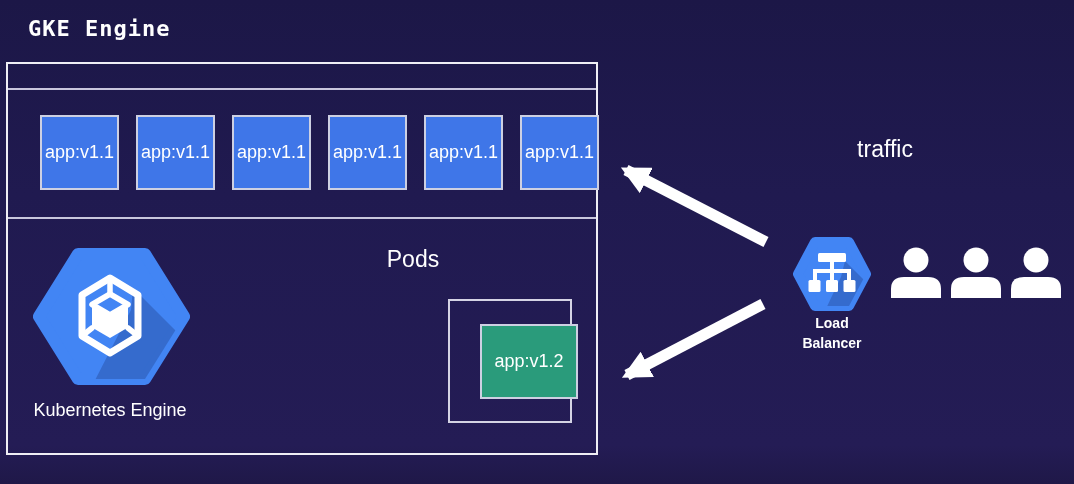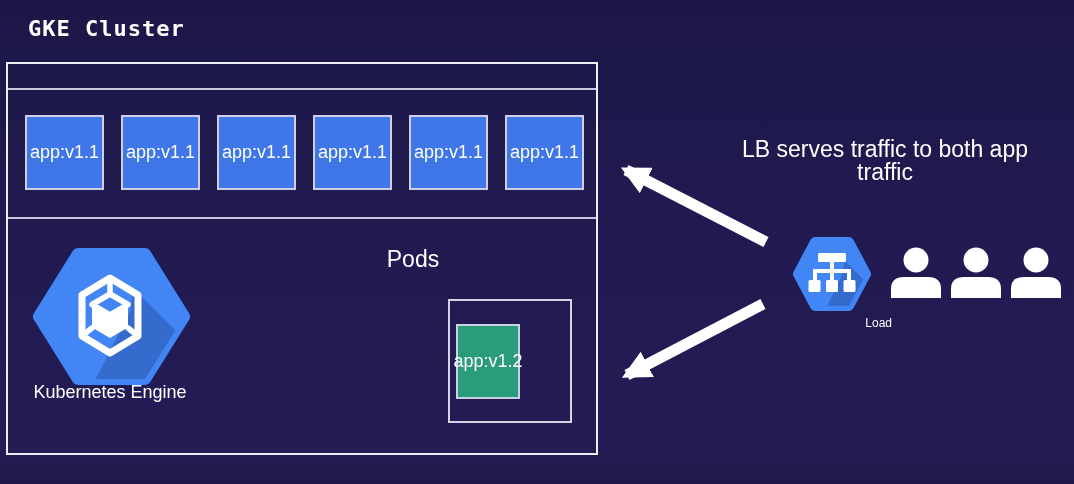--- a/index.html
+++ b/index.html
@@ -25,72 +25,72 @@
   
   .cluster{
     position:absolute; left:6px; top:62px; width:592px; height:393px;
     border:2px solid #efeef5; box-sizing:border-box;
   }
   .cluster-head{
     position:absolute; left:0; top:0; right:0; height:24px;
     border-bottom:2px solid #c9c7dd;
   }
   .pods-row{
-    position:absolute; left:9px; top:51px; display:flex; gap:17px;padding-left:8px;
+    position:absolute; left:24px; top:51px; display:flex; gap:17px;padding-left:8px;
   }
   .pod{
     width:79px; height:75px; box-sizing:border-box;
     background:var(--pod-v1-blue); border:2px solid var(--border-light);
     display:flex; align-items:center; justify-content:center;
     font-size:18px; color:var(--text);
   }
   .cluster-div2{
     position:absolute; left:0; right:0; top:153px; height:0;
     border-top:2px solid #c9c7dd;
   }
   .pods-label{
     position:absolute; left:345px; top:182px; width:120px;
     text-align:center; font-size:23px;
   }
   .gke-hex-wrap{ position:absolute; left:25px; top:184px; width:157px; height:137px; }
   .engine-label{
-    position:absolute; left:21px; top:318px; width:162px;
+    position:absolute; left:21px; top:336px; width:162px;
     text-align:center; font-size:18px;
   }
   .v2-outer{
     position:absolute; left:440px; top:235px; width:124px; height:124px;
     border:2px solid #d5d4e4; box-sizing:border-box;
   }
   .pod-v2{
-    position:absolute; left:6px; top:23px; width:64px; height:75px; box-sizing:border-box;
+    position:absolute; left:30px; top:23px; width:98px; height:75px; box-sizing:border-box;
     background:var(--pod-v2-green); border:2px solid var(--border-light);
     display:flex; align-items:center; justify-content:center;
     font-size:18px; color:var(--text);
   }
   
   .annotation{
     position:absolute; left:700px; top:138px; width:370px;
     text-align:center; font-size:23px; line-height:23px; color:var(--text);
   }
   .arrows{ position:absolute; left:0; top:0; pointer-events:none; }
   .lb-hex-wrap{ position:absolute; left:793px; top:237px; width:78px; height:74px; }
   .lb-label{
     position:absolute; left:772px; top:313px; width:120px;
-    text-align:right; font-size:12px; line-height:20px;
+    text-align:center; font-size:14px; line-height:20px;font-weight:bold;
   }
   .users-row{
     position:absolute; left:890px; top:246px; display:flex; gap:8px;
   }
 </style>
 </head>
 <body>
 
 <div class="canvas">
 
-  <div class="title">GKE Cluster</div>
+  <div class="title">GKE Engine</div>
 
   <div class="cluster">
     <div class="cluster-head"></div>
 
     <div class="pods-row">
         <div class="pod">app:v1.1</div>
         <div class="pod">app:v1.1</div>
         <div class="pod">app:v1.1</div>
         <div class="pod">app:v1.1</div>
         <div class="pod">app:v1.1</div>
@@ -122,21 +122,20 @@
       </svg>
     </div>
     <div class="engine-label">Kubernetes Engine</div>
 
     <div class="v2-outer">
       <div class="pod-v2">app:v1.2</div>
     </div>
   </div>
 
   <div class="annotation">
-    <div>LB serves traffic to both app</div>
     <div>traffic</div>
   </div>
 
   <svg class="arrows" width="1074" height="484" viewBox="0 0 1074 484">
     <defs>
       <marker id="arrowhead" viewBox="0 0 10 10" refX="8" refY="5" markerWidth="2.6" markerHeight="2.6" orient="auto-start-reverse">
         <polygon points="0,0 10,5 0,10" fill="#ffffff"></polygon>
       </marker>
     </defs>
     <line x1="766" y1="242" x2="626" y2="170" stroke="#ffffff" stroke-width="11" marker-end="url(#arrowhead)"></line>
@@ -160,20 +159,21 @@
         <rect x="37" y="36" width="4" height="7"></rect>
         <rect x="54" y="36" width="4" height="7"></rect>
         <rect x="15.5" y="43" width="12" height="12" rx="1.5"></rect>
         <rect x="33" y="43" width="12" height="12" rx="1.5"></rect>
         <rect x="50.5" y="43" width="12" height="12" rx="1.5"></rect>
       </g>
     </svg>
   </div>
   <div class="lb-label">
     <div>Load</div>
+    <div>Balancer</div>
   </div>
 
   <div class="users-row">
       <div><svg width="52" height="52" viewBox="0 0 52 52">
           <circle cx="26" cy="14" r="12.5" fill="#ffffff"></circle>
           <path d="M1,52 L1,43 Q1,31 14,31 L38,31 Q51,31 51,43 L51,52 Z" fill="#ffffff"></path>
         </svg></div>
       <div><svg width="52" height="52" viewBox="0 0 52 52">
           <circle cx="26" cy="14" r="12.5" fill="#ffffff"></circle>
           <path d="M1,52 L1,43 Q1,31 14,31 L38,31 Q51,31 51,43 L51,52 Z" fill="#ffffff"></path>

